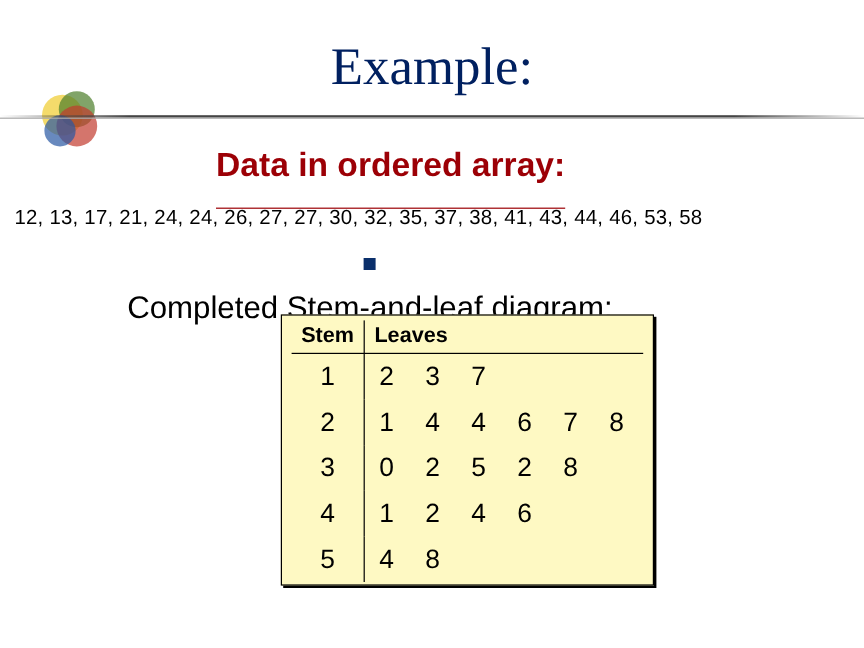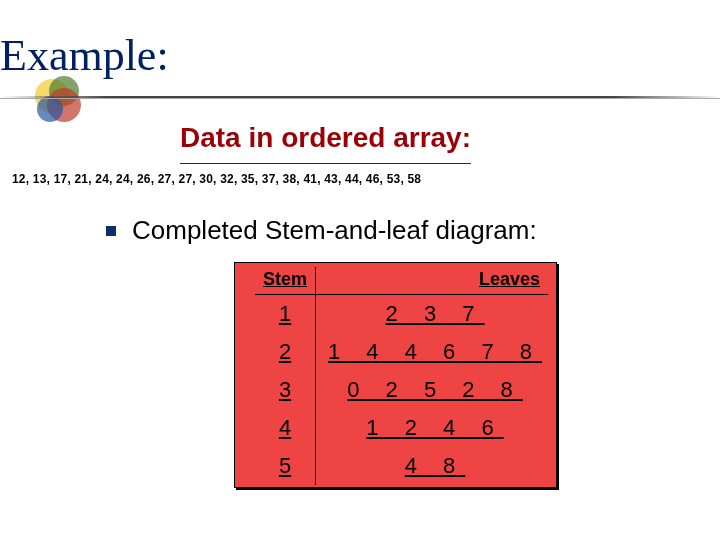--- a/index.html
+++ b/index.html
@@ -19,21 +19,21 @@
     left: 28px;
     width: 60px;
     height: 60px;
   }
   .logo svg { width: 100%; height: 100%; }
   .title {
     position: absolute;
     top: 30px;
     left: 0;
     width: 720px;
-    text-align: left;
+    text-align: center;
     font-family: "Times New Roman", Times, serif;
     font-size: 44px;
     color: #002060;
   }
   .rule {
     position: absolute;
     top: 96px;
     left: 0;
     width: 720px;
     height: 2px;
@@ -41,61 +41,61 @@
     border-bottom: 1px solid #aaa;
   }
   .ordered-label {
     position: absolute;
     top: 122px;
     left: 180px;
     font-size: 28px;
     font-weight: bold;
     color: #9c0006;
     border-bottom: 1px solid #9c0006;
-    padding-bottom: 9px;
+    padding-bottom: 19px;
   }
   .array-line {
     position: absolute;
     top: 172px;
     left: 12px;
-    font-size: 12px;
-    font-weight: bold;
+    font-size: 17px;
+    font-weight: normal;
     letter-spacing: 0.2px;
   }
   .bullet-row {
     position: absolute;
     top: 215px;
     left: 106px;
     font-size: 26px;
     display: flex;
     align-items: center;
     gap: 16px;
+    flex-direction: column;
   }
   .bullet-box {
     width: 10px;
     height: 10px;
     background: #0a2f6b;
   }
   .table-wrap {
     position: absolute;
     top: 262px;
     left: 234px;
     border: 1px solid #000;
     box-shadow: 2px 2px 0 #000;
-    background: #ef4444;
-    padding: 4px 8px 2px 20px;
-    text-decoration: underline;
+    background: #fef9c3;
+    padding: 4px 8px 2px 8px;
   }
   table.sl {
     border-collapse: collapse;
   }
   table.sl th {
     font-size: 18px;
     font-weight: bold;
-    text-align: right;
+    text-align: left;
     padding: 2px 8px 4px 8px;
     border-bottom: 1.5px solid #000;
   }
   table.sl th.stem-h {
     border-right: 1.5px solid #000;
     text-align: center;
   }
   table.sl td {
     font-size: 22px;
     padding: 6px 6px;
@@ -103,21 +103,21 @@
     text-align: center;
     min-width: 18px;
   }
   table.sl td.stem-c {
     border-right: 1.5px solid #000;
     text-align: center;
     width: 46px;
     font-size: 22px;
   }
   table.sl td.leaf-c {
-    text-align: center;
+    text-align: left;
     padding-left: 12px;
     letter-spacing: 10px;
     font-size: 22px;
     white-space: nowrap;
     min-width: 170px;
   }
 </style>
 </head>
 <body>
 

